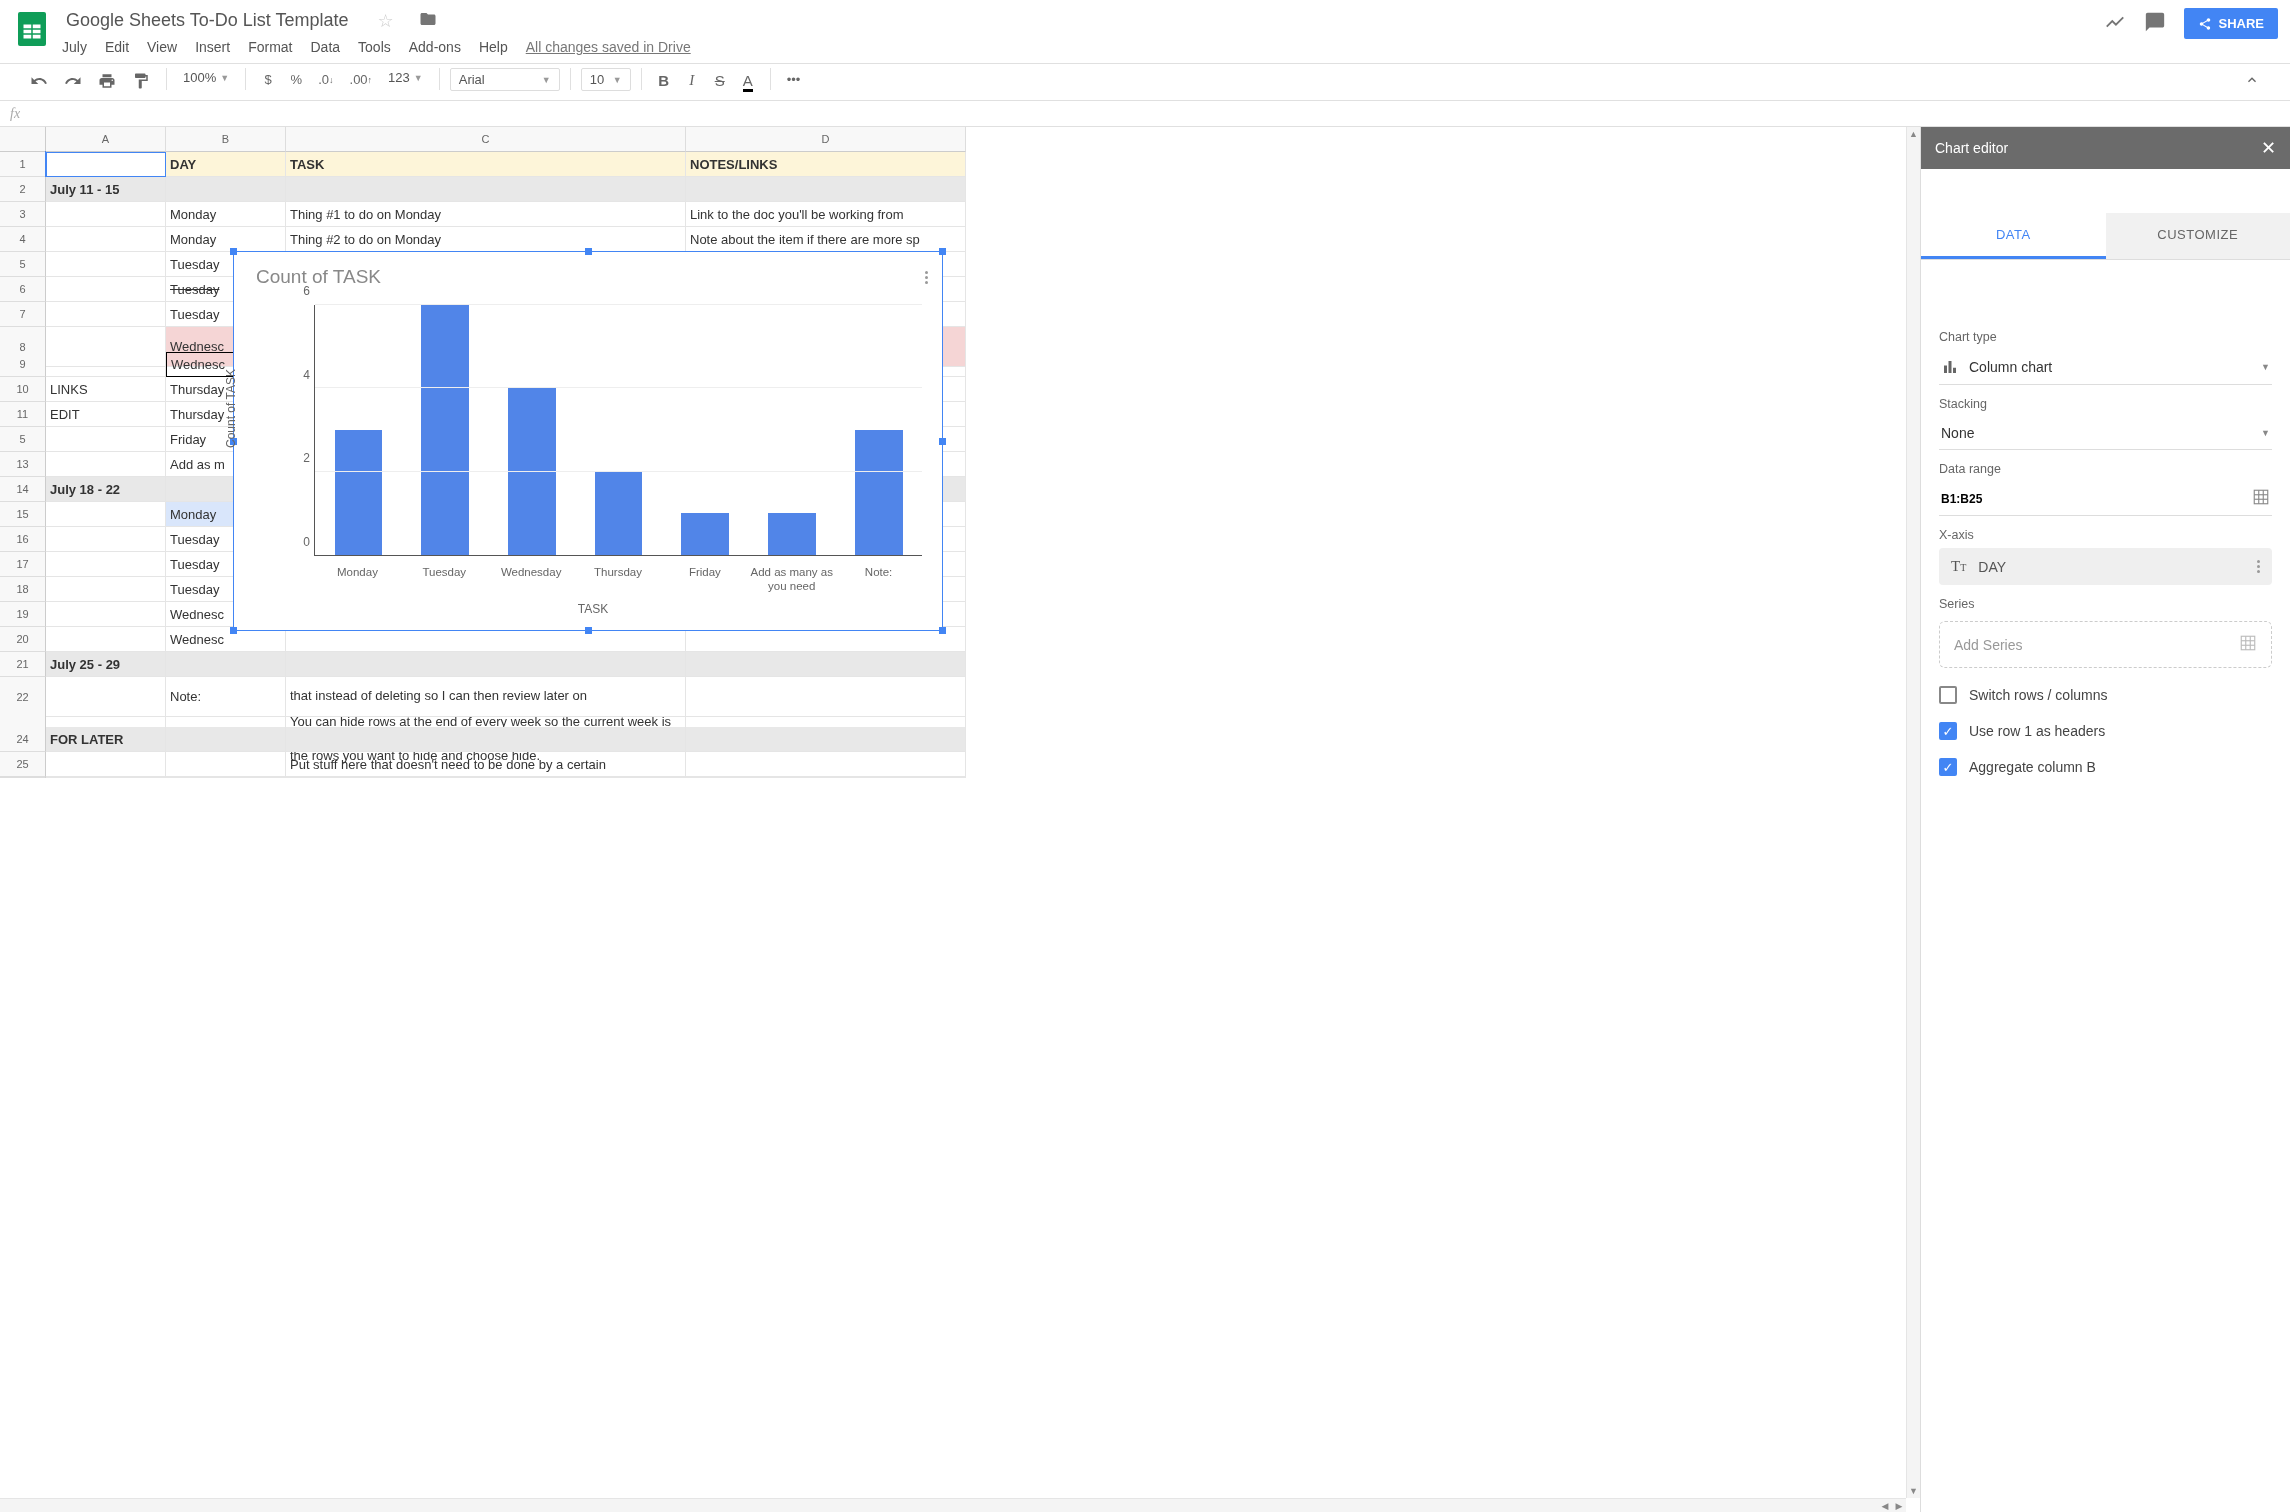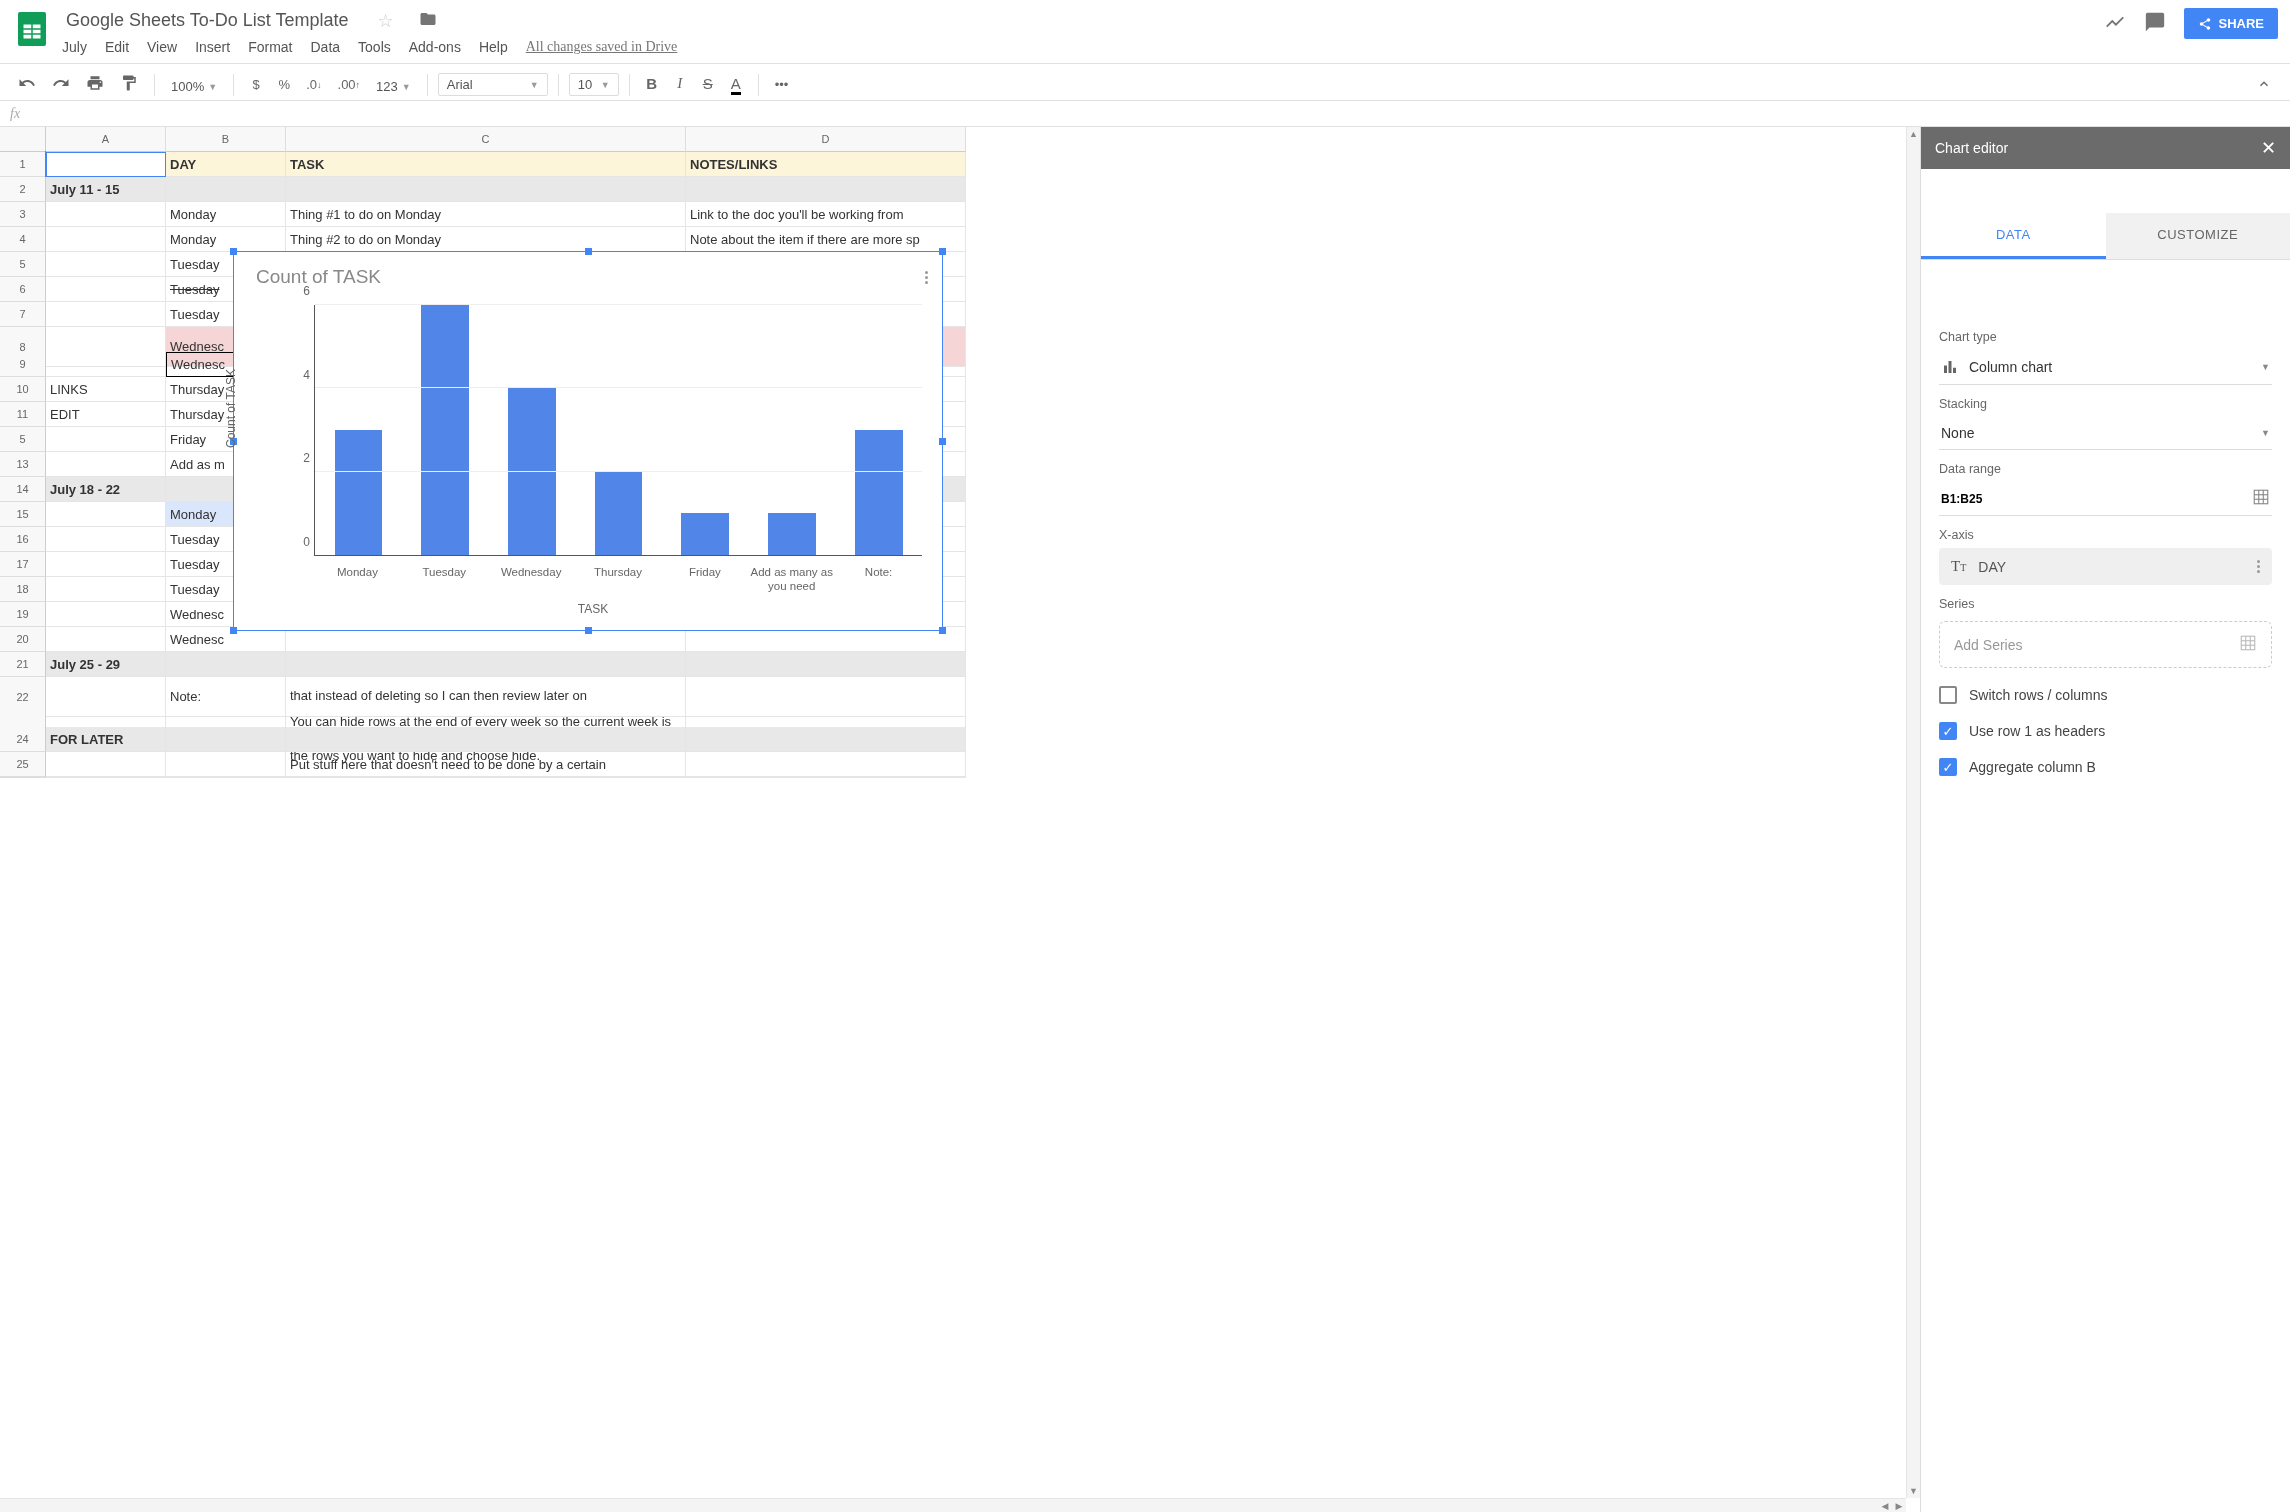--- a/index.html
+++ b/index.html
@@ -15,24 +15,24 @@
 .doc-title { font-size: 18px; color: #555; padding: 2px 4px; }
 .star { color: #ccc; font-size: 18px; }
 .folder { color: #757575; }
 .right-icons { display: flex; align-items: center; gap: 18px; }
 .right-icons .ic { color: #757575; cursor: pointer; }
 .share-btn { background: #4285f4; color: #fff; font-weight: bold; font-size: 13px; padding: 8px 14px; border-radius: 2px; display: flex; align-items: center; gap: 6px; cursor: pointer; }
 
 
 .menubar { display: flex; gap: 18px; padding: 6px 0 8px; font-size: 14px; color: #555; }
 .menubar span { cursor: pointer; }
-.saved { color: #777; text-decoration: underline; font-family: Liberation Serif, serif; }
-
-
-.toolbar { border-top: 1px solid #e0e0e0; border-bottom: 1px solid #e0e0e0; display: flex; align-items: flex-end; padding: 4px 12px; gap: 4px; height: 38px; }
+.saved { color: #777; text-decoration: underline; }
+
+
+.toolbar { border-top: 1px solid #e0e0e0; border-bottom: 1px solid #e0e0e0; display: flex; align-items: flex-start; padding: 4px 24px; gap: 4px; height: 38px; }
 .toolbar .btn { padding: 4px 6px; color: #666; cursor: pointer; display: flex; align-items: center; justify-content: center; min-width: 24px; }
 .toolbar .sep { width: 1px; height: 22px; background: #e0e0e0; margin: 0 6px; }
 .toolbar .dd { display: flex; align-items: center; gap: 4px; padding: 2px 6px; color: #555; }
 .toolbar .dd .caret { font-size: 9px; color: #999; }
 .toolbar .font-dd, .toolbar .size-dd { border: 1px solid #ddd; padding: 3px 8px; border-radius: 2px; }
 .toolbar .font-dd { width: 110px; }
 .toolbar .size-dd { width: 50px; }
 .toolbar .bold { font-weight: bold; font-size: 15px; }
 .toolbar .italic { font-style: italic; font-family: serif; font-size: 15px; }
 .toolbar .strike { text-decoration: line-through; font-size: 15px; }

